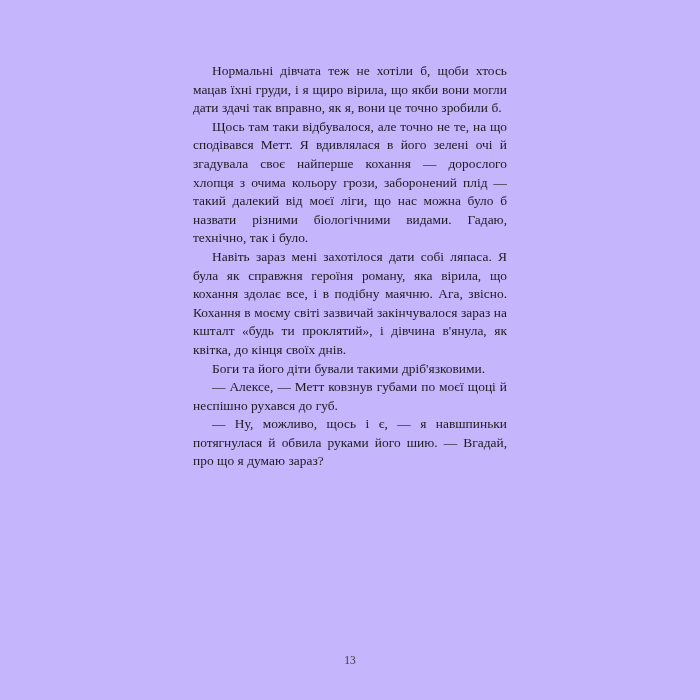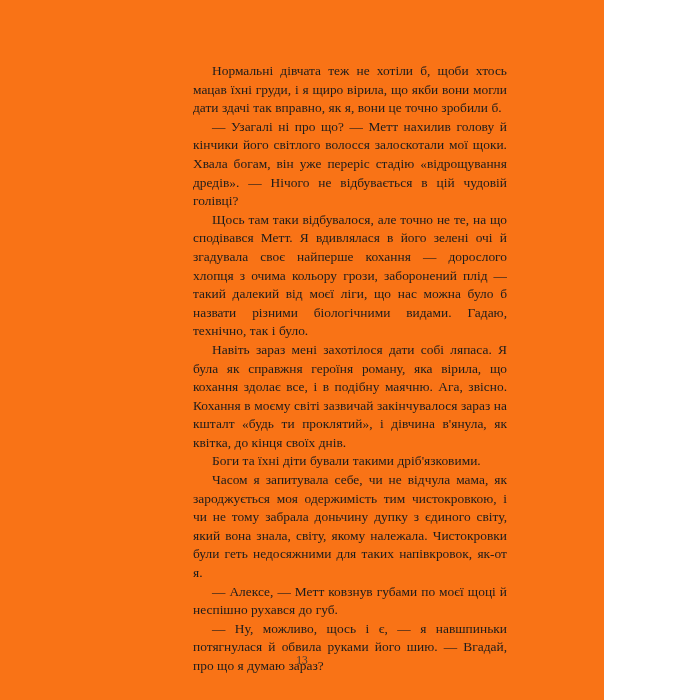--- a/index.html
+++ b/index.html
@@ -11,23 +11,23 @@
   body {
     width: 700px;
     height: 700px;
     overflow: hidden;
     font-family: "Liberation Serif", "DejaVu Serif", serif;
     color: #1a1a1a;
   }
 
   .page {
     position: relative;
-    width: 604px;
+    width: 700px;
     height: 700px;
-    background: #f97316;
+    background: #c4b5fd;
   }
 
   .text-block {
     position: absolute;
     left: 193px;
     top: 62px;
     width: 314px;
   }
 
   .para {
@@ -59,24 +59,22 @@
     font-family: "Liberation Serif", "DejaVu Serif", serif;
   }
 </style>
 </head>
 <body>
 
 <div class="page">
 
   <div class="text-block">
     <p class="para">Нормальні дівчата теж не хотіли б, щоби хтось мацав їхні груди, і я щиро вірила, що якби вони могли дати здачі так вправно, як я, вони це точно зробили б.</p>
-    <p class="para dash">— Узагалі ні про що? — Метт нахилив голову й кінчики його світлого волосся залоскотали мої щоки. Хвала богам, він уже переріс стадію «відрощування дредів». — Нічого не відбувається в цій чудовій голівці?</p>
     <p class="para">Щось там таки відбувалося, але точно не те, на що сподівався Метт. Я вдивлялася в його зелені очі й згадувала своє найперше кохання — дорослого хлопця з очима кольору грози, заборонений плід — такий далекий від моєї ліги, що нас можна було б назвати різними біологічними видами. Гадаю, технічно, так і було.</p>
     <p class="para">Навіть зараз мені захотілося дати собі ляпаса. Я була як справжня героїня роману, яка вірила, що кохання здолає все, і в подібну маячню. Ага, звісно. Кохання в моєму світі зазвичай закінчувалося зараз на кшталт «будь ти проклятий», і дівчина в'янула, як квітка, до кінця своїх днів.</p>
-    <p class="para">Боги та їхні діти бували такими дріб'язковими.</p>
-    <p class="para">Часом я запитувала себе, чи не відчула мама, як зароджується моя одержимість тим чистокровкою, і чи не тому забрала доньчину дупку з єдиного світу, який вона знала, світу, якому належала. Чистокровки були геть недосяжними для таких напівкровок, як-от я.</p>
+    <p class="para">Боги та його діти бували такими дріб'язковими.</p>
     <p class="para dash">— Алексе, — Метт ковзнув губами по моєї щоці й неспішно рухався до губ.</p>
     <p class="para dash">— Ну, можливо, щось і є, — я навшпиньки потягнулася й обвила руками його шию. — Вгадай, про що я думаю зараз?</p>
   </div>
 
   <div class="page-number">13</div>
 
 </div>
 
 </body></html>

